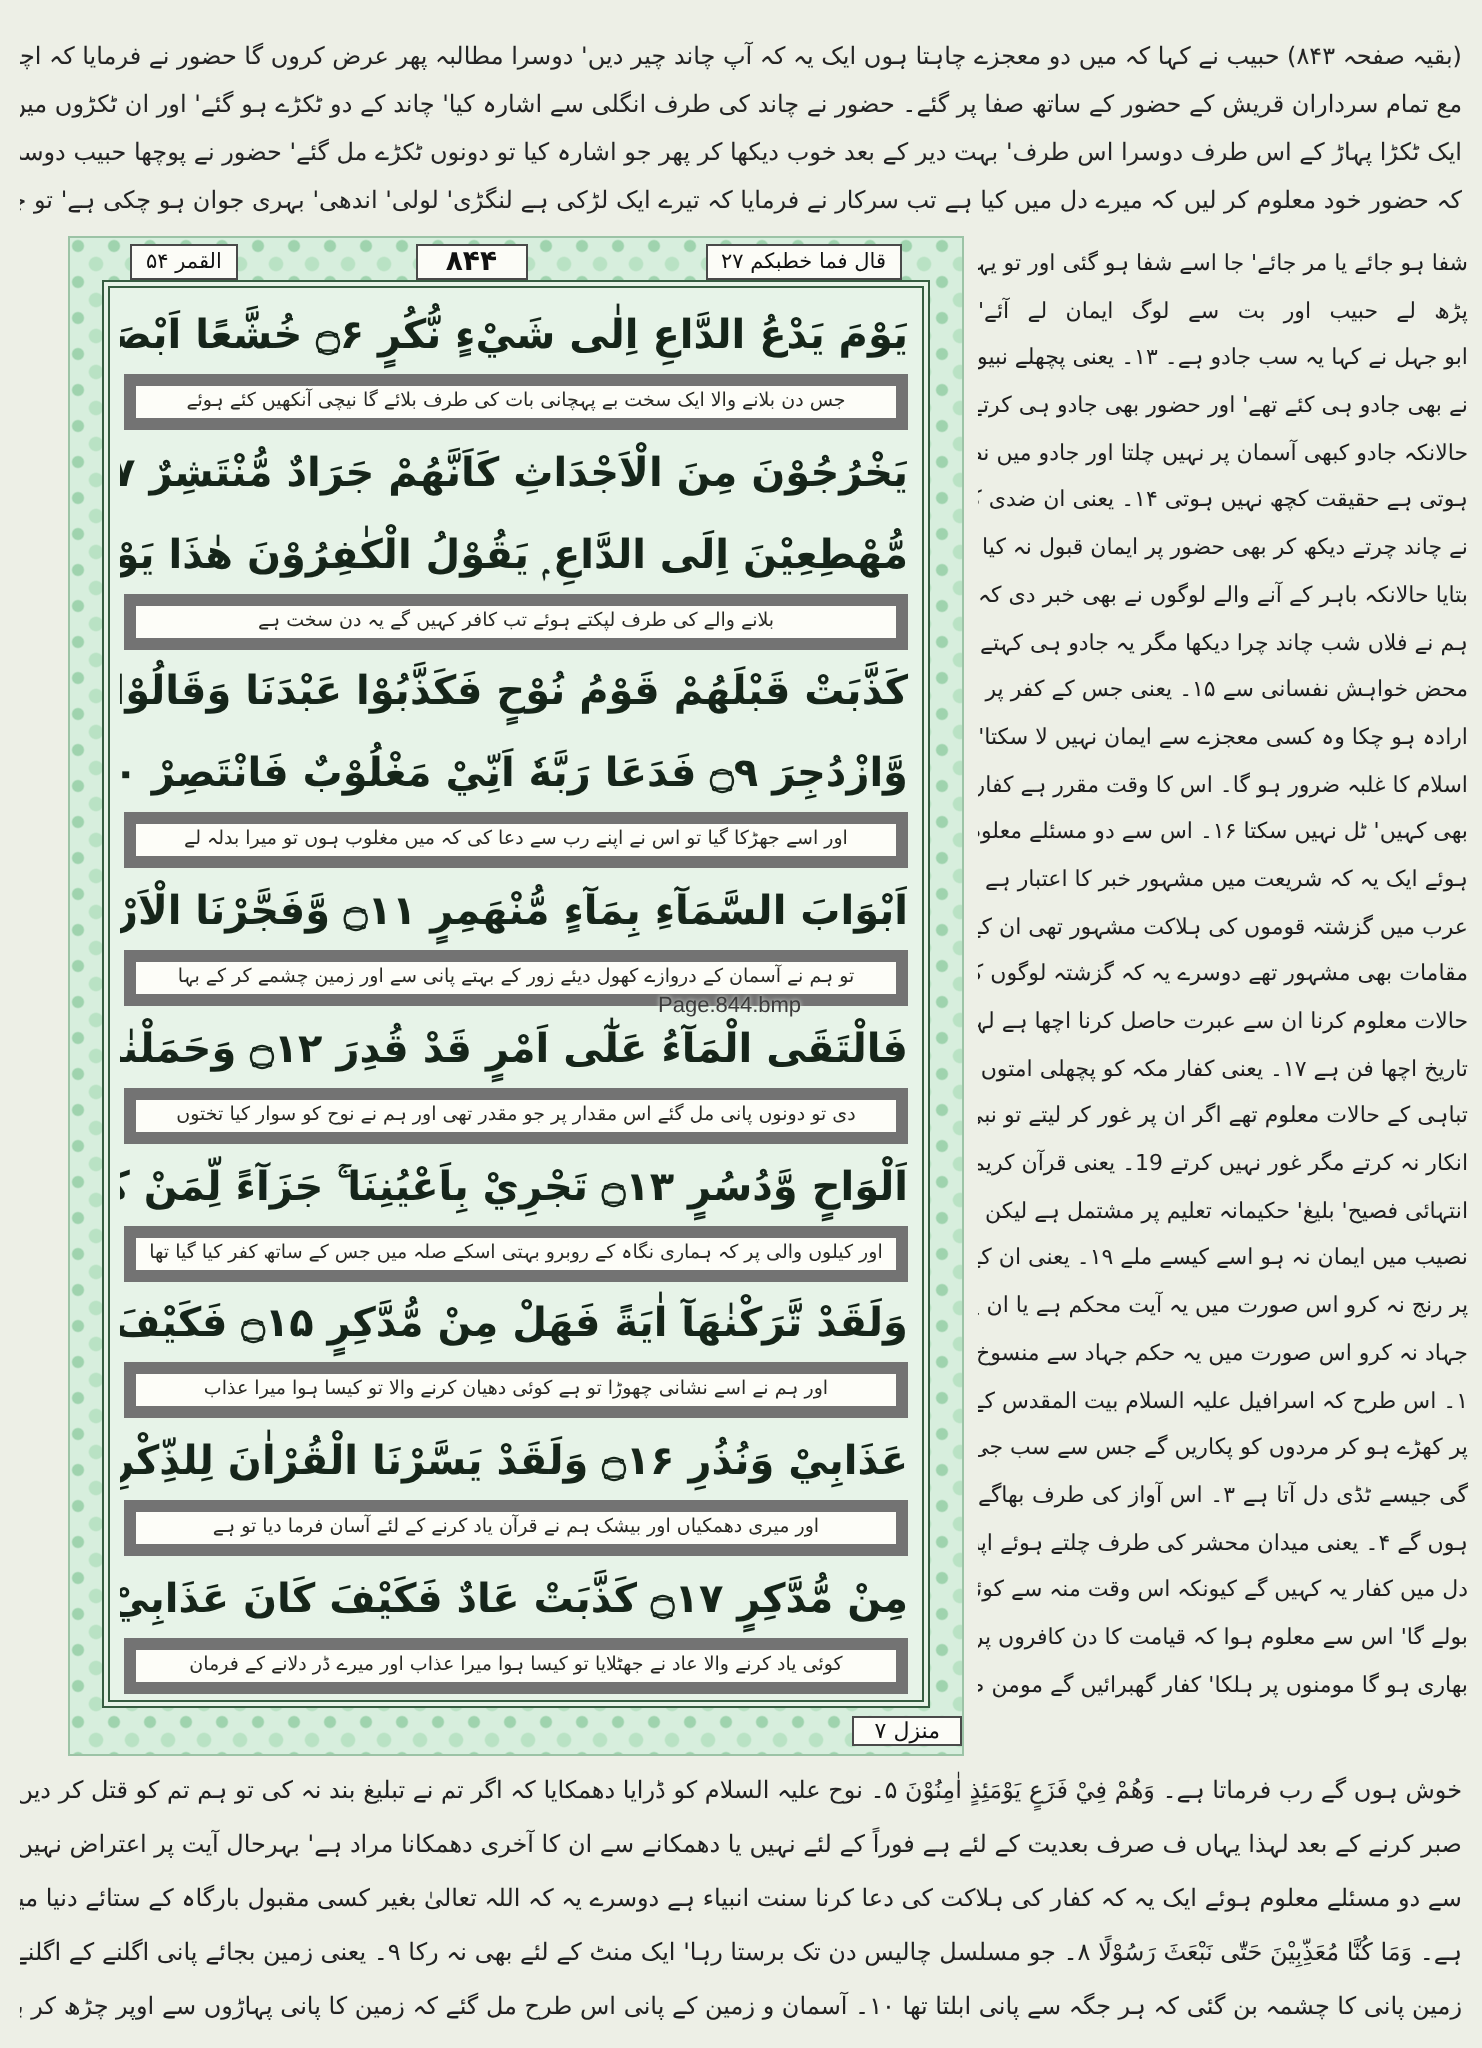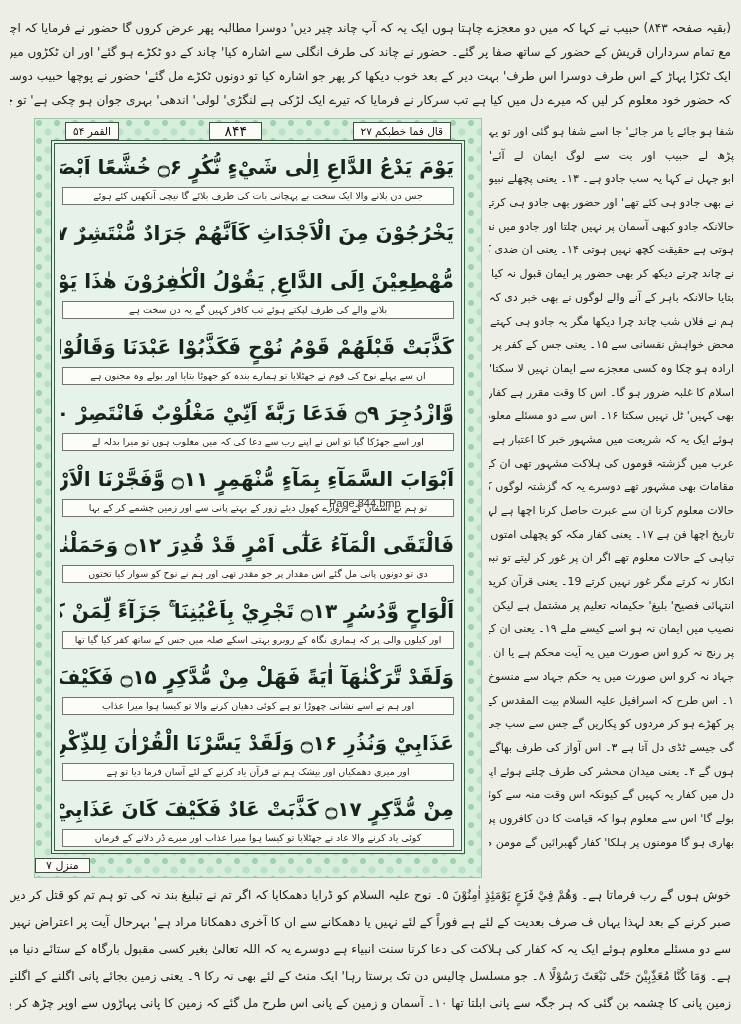--- a/index.html
+++ b/index.html
@@ -36,34 +36,34 @@
     padding:3px 5px;
   }
   .box-header{
     position:absolute;top:2px;left:30px;right:30px;height:20px;
     display:flex;justify-content:space-between;align-items:center;direction:rtl;z-index:3;
   }
   .hdr-label{
     background:#fcfcf7;border:1px solid #4a4a4a;color:#111;
     font-size:10.5px;line-height:16px;padding:0 7px;white-space:nowrap;
   }
-  .hdr-label.pageno{font-size:14px;font-weight:normal;padding:0 14px;letter-spacing:2px;}
+  .hdr-label.pageno{font-size:14px;font-weight:bold;padding:0 14px;letter-spacing:2px;}
   .verse-row{overflow:hidden;}
   .arabic-line{
     direction:rtl;font-size:20px;line-height:40px;height:40px;overflow:hidden;
     font-weight:bold;color:#16251a;white-space:nowrap;
     text-align:justify;text-align-last:justify;padding:0 2px;
   }
   .urdu-strip{
-    direction:rtl;background:#fdfdf8;border:1px solid #737373;
+    direction:rtl;background:#fdfdf8;border:6px solid #737373;
     font-size:9.5px;line-height:16px;height:16px;overflow:hidden;
     text-align:center;color:#2a2a24;margin:0 2px;white-space:nowrap;
   }
   .box-footer{
-    position:absolute;bottom:3px;left:0;right:0;text-align:left;z-index:3;
+    position:absolute;bottom:3px;left:0;right:0;text-align:right;z-index:3;
   }
   .box-footer span{
     background:#fcfcf7;border:1px solid #4a4a4a;font-size:11px;line-height:16px;
     padding:0 10px;color:#111;
   }
   
   .right-col{position:absolute;top:120px;left:489px;width:245px;direction:rtl;}
   .right-col .cline{
     font-size:11px;line-height:23.7px;height:23.7px;overflow:hidden;
     text-align:justify;text-align-last:justify;white-space:nowrap;color:#1e1e1e;
@@ -105,21 +105,20 @@
         </div>
         <div class="verse-row">
           <div class="arabic-line">يَخْرُجُوْنَ مِنَ الْاَجْدَاثِ كَاَنَّهُمْ جَرَادٌ مُّنْتَشِرٌ ۝۷</div>
         </div>
         <div class="verse-row">
           <div class="arabic-line">مُّهْطِعِيْنَ اِلَى الدَّاعِ ۭ يَقُوْلُ الْكٰفِرُوْنَ هٰذَا يَوْمٌ عَسِرٌ ۝۸</div>
           <div class="urdu-strip">بلانے والے کی طرف لپکتے ہوئے تب کافر کہیں گے یہ دن سخت ہے</div>
         </div>
         <div class="verse-row">
           <div class="arabic-line">كَذَّبَتْ قَبْلَهُمْ قَوْمُ نُوْحٍ فَكَذَّبُوْا عَبْدَنَا وَقَالُوْا مَجْنُوْنٌ</div>
-          <div class="urdu-strip">ان سے پہلے نوح کی قوم نے جھٹلایا تو ہمارے بندہ کو جھوٹا بتایا اور بولے وہ مجنون ہے</div>
         </div>
         <div class="verse-row">
           <div class="arabic-line">وَّازْدُجِرَ ۝۹ فَدَعَا رَبَّهٗ اَنِّيْ مَغْلُوْبٌ فَانْتَصِرْ ۝۱۰ فَفَتَحْنَآ</div>
           <div class="urdu-strip">اور اسے جھڑکا گیا تو اس نے اپنے رب سے دعا کی کہ میں مغلوب ہوں تو میرا بدلہ لے</div>
         </div>
         <div class="verse-row">
           <div class="arabic-line">اَبْوَابَ السَّمَآءِ بِمَآءٍ مُّنْهَمِرٍ ۝۱۱ وَّفَجَّرْنَا الْاَرْضَ عُيُوْنًا</div>
           <div class="urdu-strip">تو ہم نے آسمان کے دروازے کھول دیئے زور کے بہتے پانی سے اور زمین چشمے کر کے بہا</div>
         </div>
         <div class="verse-row">

